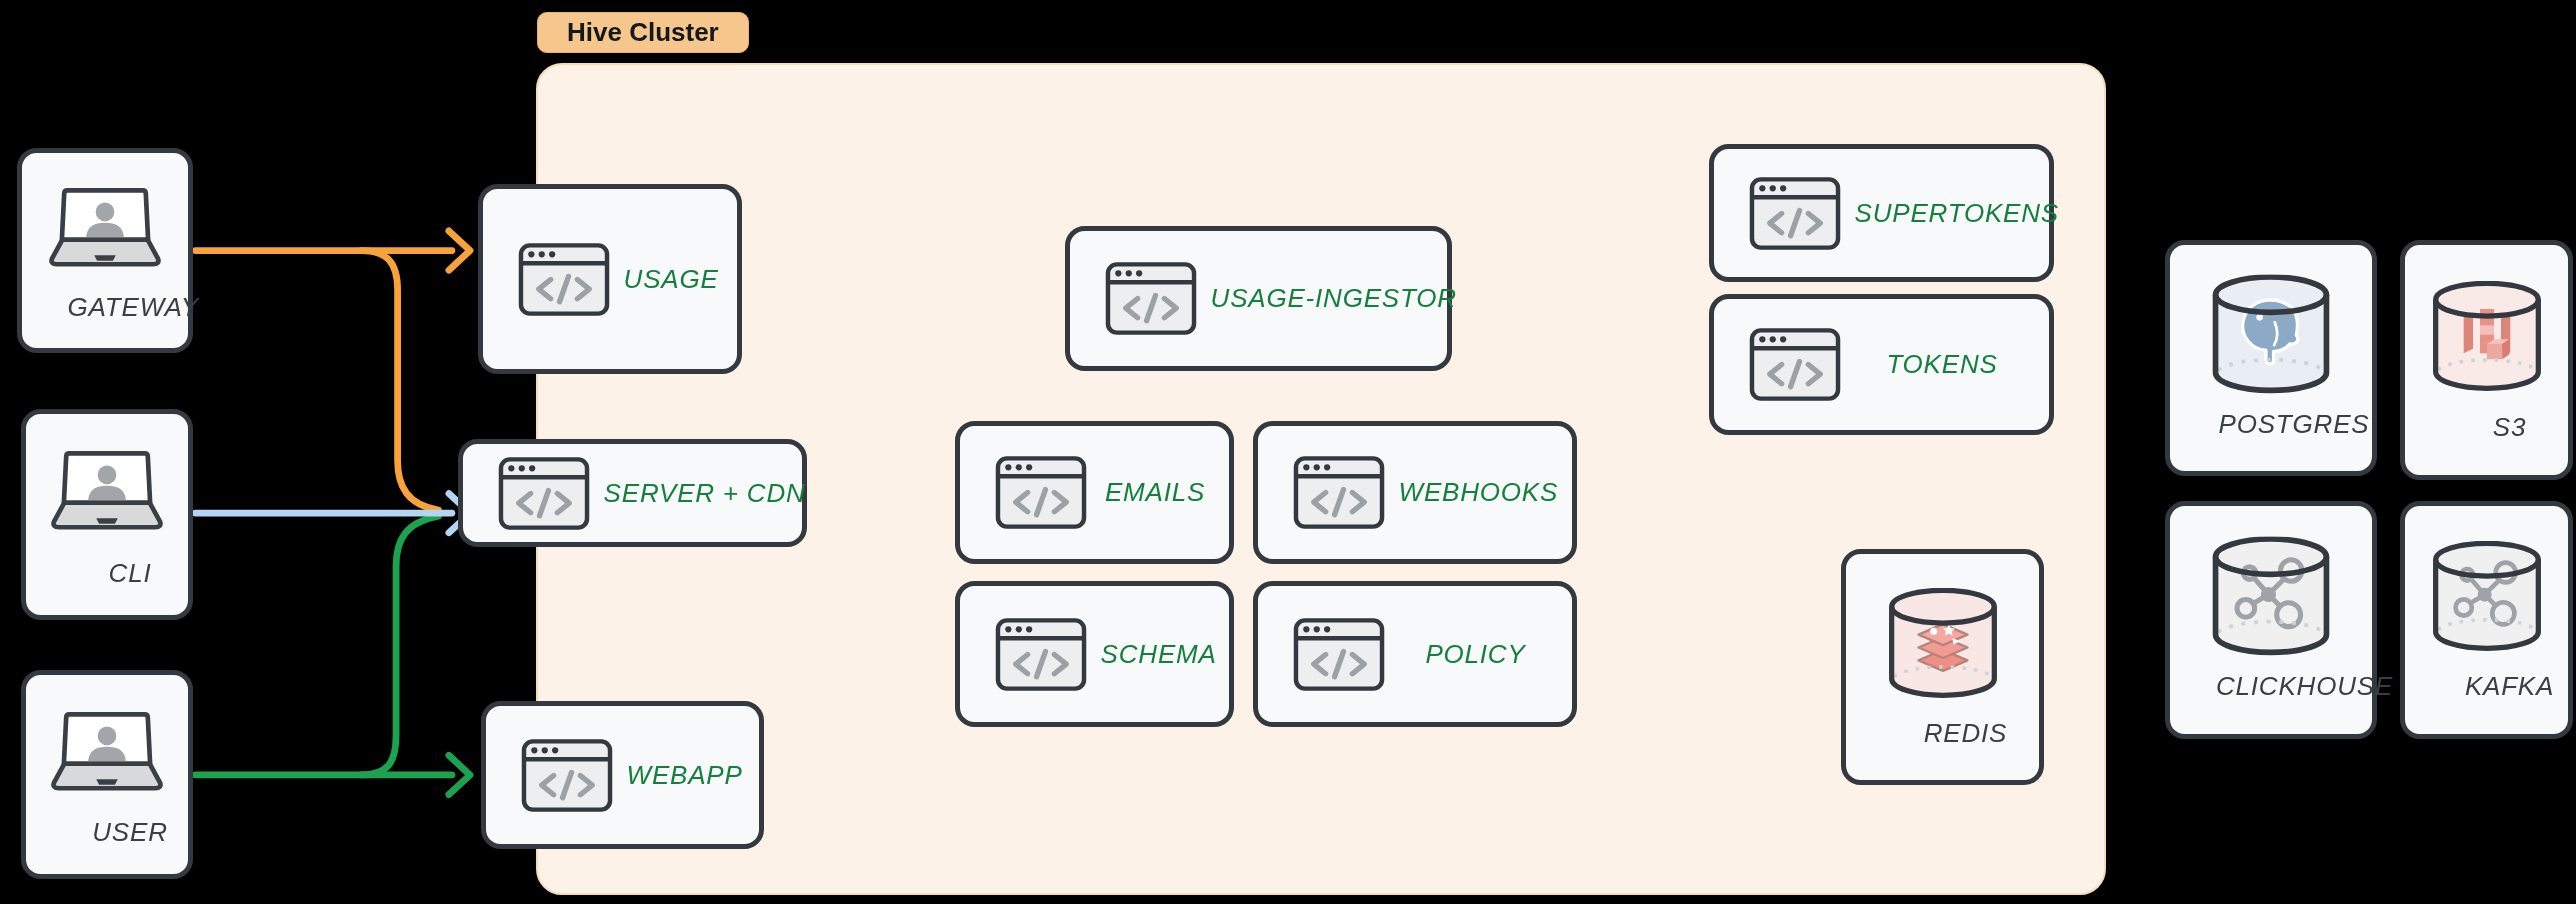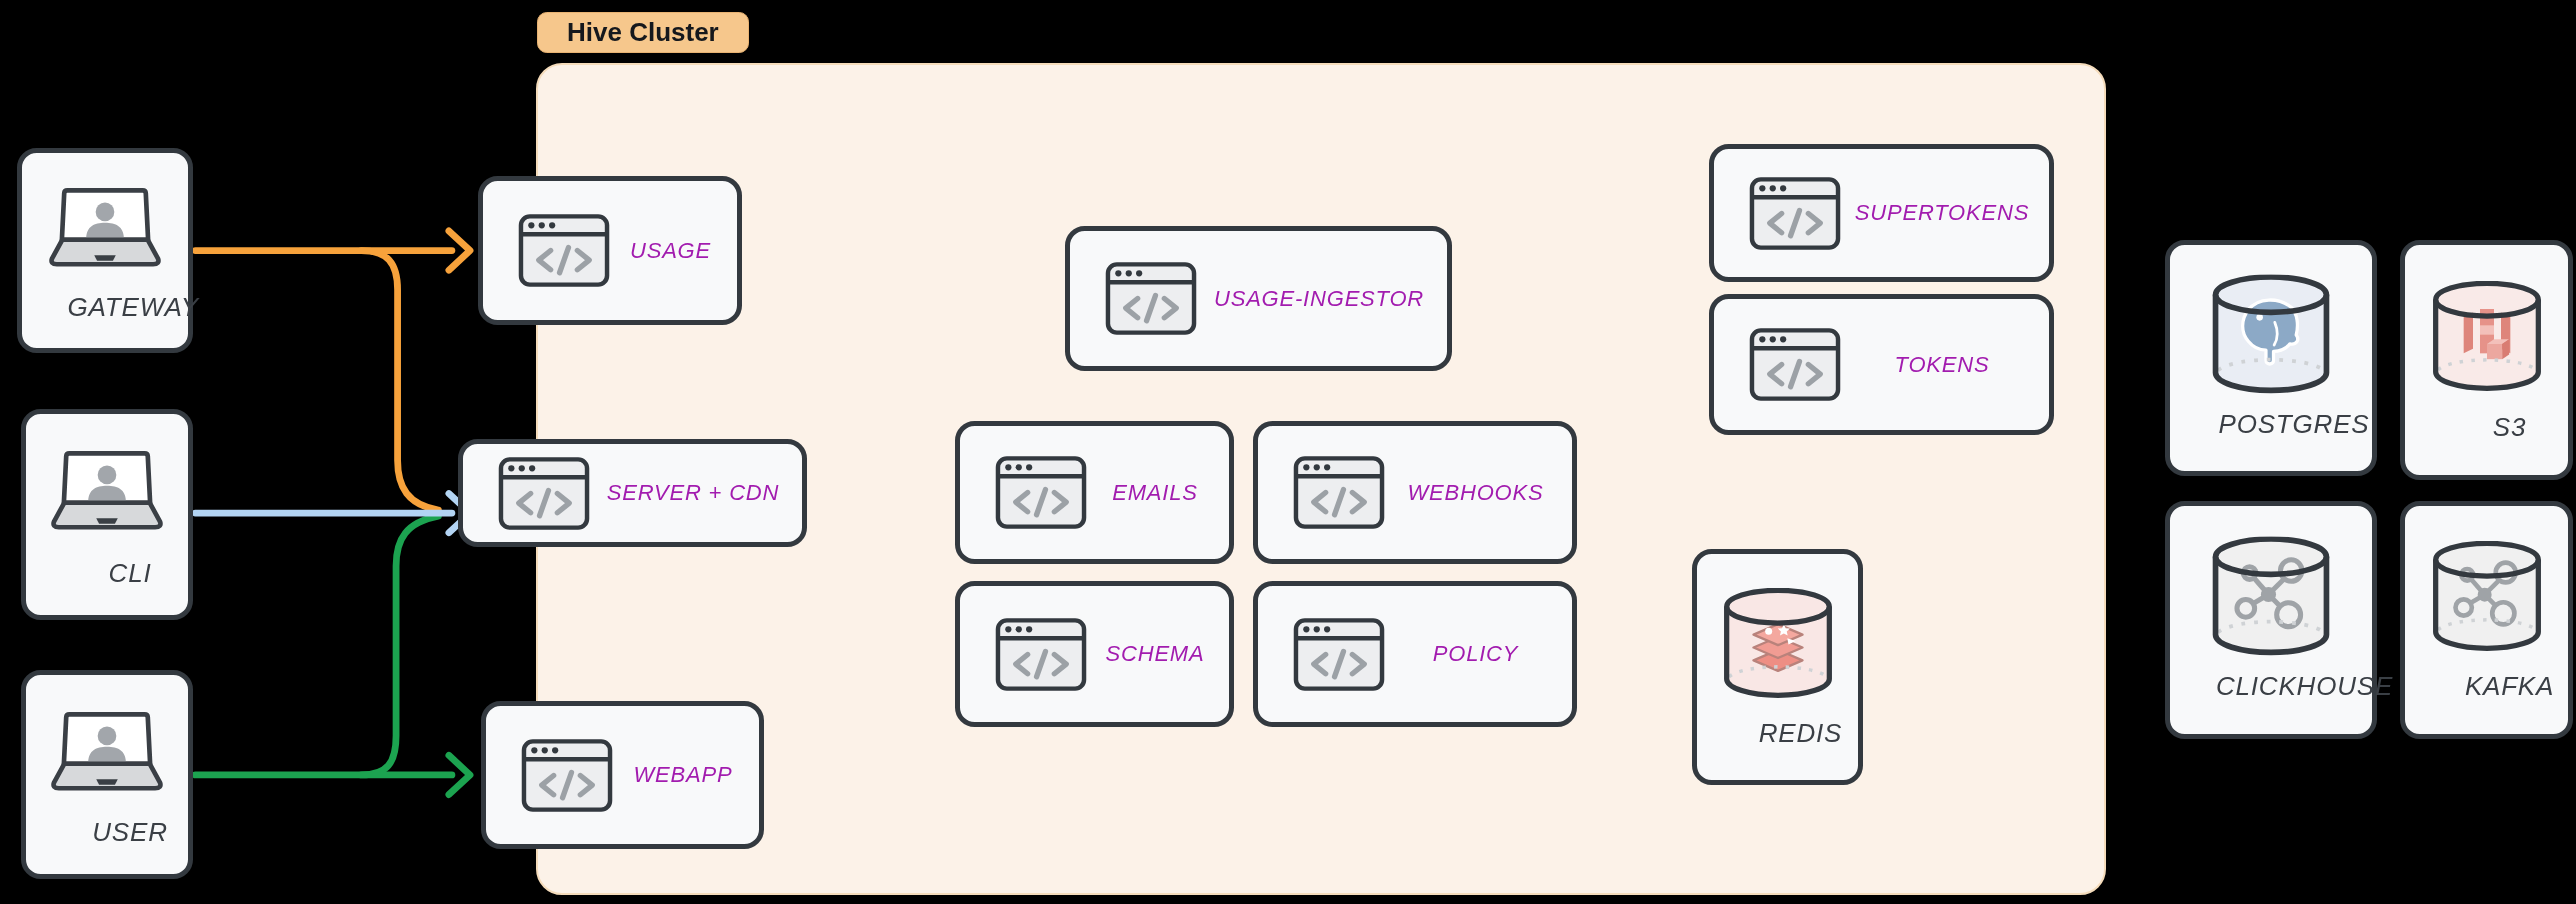--- a/index.html
+++ b/index.html
@@ -10,22 +10,22 @@
            box-sizing:border-box;z-index:0;}
   .badge{position:absolute;left:537px;top:12px;min-width:185px;height:41px;
          background:#F6C78C;border:1.5px solid #E8B272;border-radius:9.8px;z-index:4;
          display:flex;align-items:center;justify-content:center;
          font-size:26px;font-weight:700;color:#15181D;box-sizing:border-box;padding:0 29px;}
   #edges{position:absolute;left:0;top:0;z-index:1;}
   .node{position:absolute;background:#F8F9FA;border:5.3px solid #33393F;
         border-radius:19.6px;box-sizing:border-box;z-index:2;}
   .service{display:flex;align-items:center;}
   .svc-icon{margin-left:35px;line-height:0;flex:0 0 auto;}
-  .svc-label{flex:1;text-align:center;font-style:italic;font-size:22px;font-weight:500;
-             color:#a21caf;letter-spacing:0.8px;padding:0 19.6px 0 13.6px;white-space:nowrap;}
+  .svc-label{flex:1;text-align:center;font-style:italic;font-size:26px;font-weight:500;
+             color:#15803d;letter-spacing:0.8px;padding:0 19.6px 0 13.6px;white-space:nowrap;}
   .card .icon-wrap{position:absolute;left:50%;top:40%;transform:translate(-50%,-50%);line-height:0;}
   .client .icon-wrap{top:39%;}
   .card .card-label{position:absolute;left:0;right:0;top:79%;transform:translateY(-50%);
                     text-align:center;font-style:italic;font-size:26px;font-weight:500;
                     color:#3A3F45;letter-spacing:0.8px;white-space:nowrap;padding-left:46px;}
 </style>
 </head>
 <body>
 
 <div id="canvas">
@@ -81,21 +81,21 @@
         <circle cx="32" cy="13.5" r="5.2" fill="#A2A6AB"></circle>
         <path d="M21.5,28.6 C21.5,21.5 26,19.5 32,19.5 C38,19.5 42.5,21.5 42.5,28.6 Z" fill="#A2A6AB"></path>
         <line x1="10" y1="29" x2="54" y2="29" stroke="#B7BABE" stroke-width="1.6" stroke-dasharray="2.5 2.5"></line>
         <path d="M8.2,29 H55.8 L61.5,39.5 Q62.6,42.6 58.8,42.6 H5.2 Q1.4,42.6 2.5,39.5 Z" fill="#D7D9DB" stroke="#3A3F45" stroke-width="2.6" stroke-linejoin="round"></path>
         <path d="M26,37.6 h12 l-1.6,3.1 h-8.8 Z" fill="#3A3F45"></path>
       </svg>
     </span>
     <span class="card-label">USER</span>
   </div>
 
-  <div class="node service" style="left:478px;top:176px;width:264px;height:149px">
+  <div class="node service" style="left:478px;top:184px;width:264px;height:190px">
     <span class="svc-icon">
       <svg width="92" height="75" viewBox="0 0 62 50">
         <rect x="2" y="2" width="58" height="46" rx="6" fill="#EDEEF0" stroke="#33393F" stroke-width="3"></rect>
         <line x1="2" y1="14" x2="60" y2="14" stroke="#33393F" stroke-width="3"></line>
         <circle cx="9" cy="8" r="2.1" fill="#33393F"></circle>
           <circle cx="16" cy="8" r="2.1" fill="#33393F"></circle>
           <circle cx="23" cy="8" r="2.1" fill="#33393F"></circle>
         <g stroke="#9CA1A6" stroke-width="3.6" fill="none" stroke-linecap="round" stroke-linejoin="round">
           <polyline points="22,25 14,31.5 22,38"></polyline>
             <polyline points="40,25 48,31.5 40,38"></polyline>
@@ -261,21 +261,21 @@
         <g stroke="#9CA1A6" stroke-width="3.6" fill="none" stroke-linecap="round" stroke-linejoin="round">
           <polyline points="22,25 14,31.5 22,38"></polyline>
             <polyline points="40,25 48,31.5 40,38"></polyline>
             <line x1="34" y1="23" x2="28" y2="40"></line>
         </g>
       </svg>
     </span>
     <span class="svc-label">TOKENS</span>
   </div>
 
-  <div class="node card" style="left:1692px;top:549px;width:171px;height:236px">
+  <div class="node card" style="left:1841px;top:549px;width:203px;height:236px">
     <span class="icon-wrap">
       <svg width="117" height="112" viewBox="0 0 100 96">
         <path d="M6,16 A44 14 0 0 1 94,16 L94,78 A44 14 0 0 1 6,78 Z" fill="#F9E7E5"></path>
         <g stroke="#B9827B" stroke-width="2" stroke-linejoin="round">
           <path d="M50,53 L71,62 L50,71 L29,62 Z" fill="#EE8E84"></path>
           <path d="M50,42 L71,51 L50,60 L29,51 Z" fill="#F19C93"></path>
           <path d="M50,31 L71,40 L50,49 L29,40 Z" fill="#F4A89F"></path>
         </g>
         <circle cx="42" cy="37" r="3" fill="#FFFFFF"></circle>
         <path d="M55,31 l1.6,3.4 3.6,0.4 -2.7,2.4 0.8,3.5 -3.3,-1.8 -3.3,1.8 0.8,-3.5 -2.7,-2.4 3.6,-0.4 Z" fill="#FFFFFF"></path>

